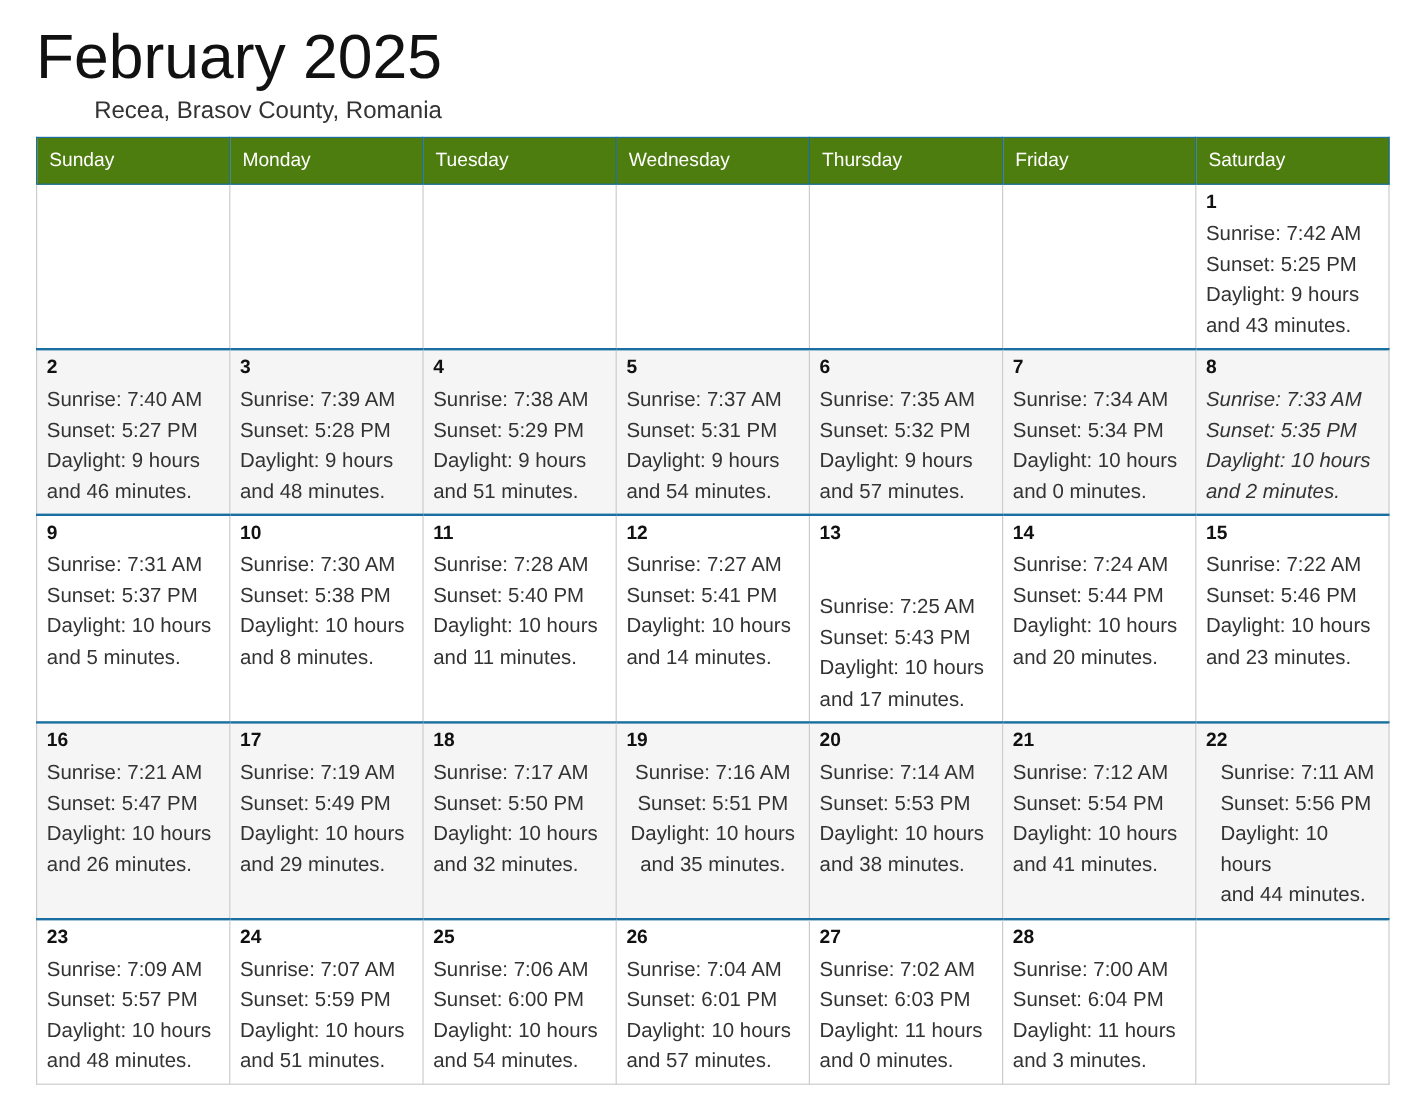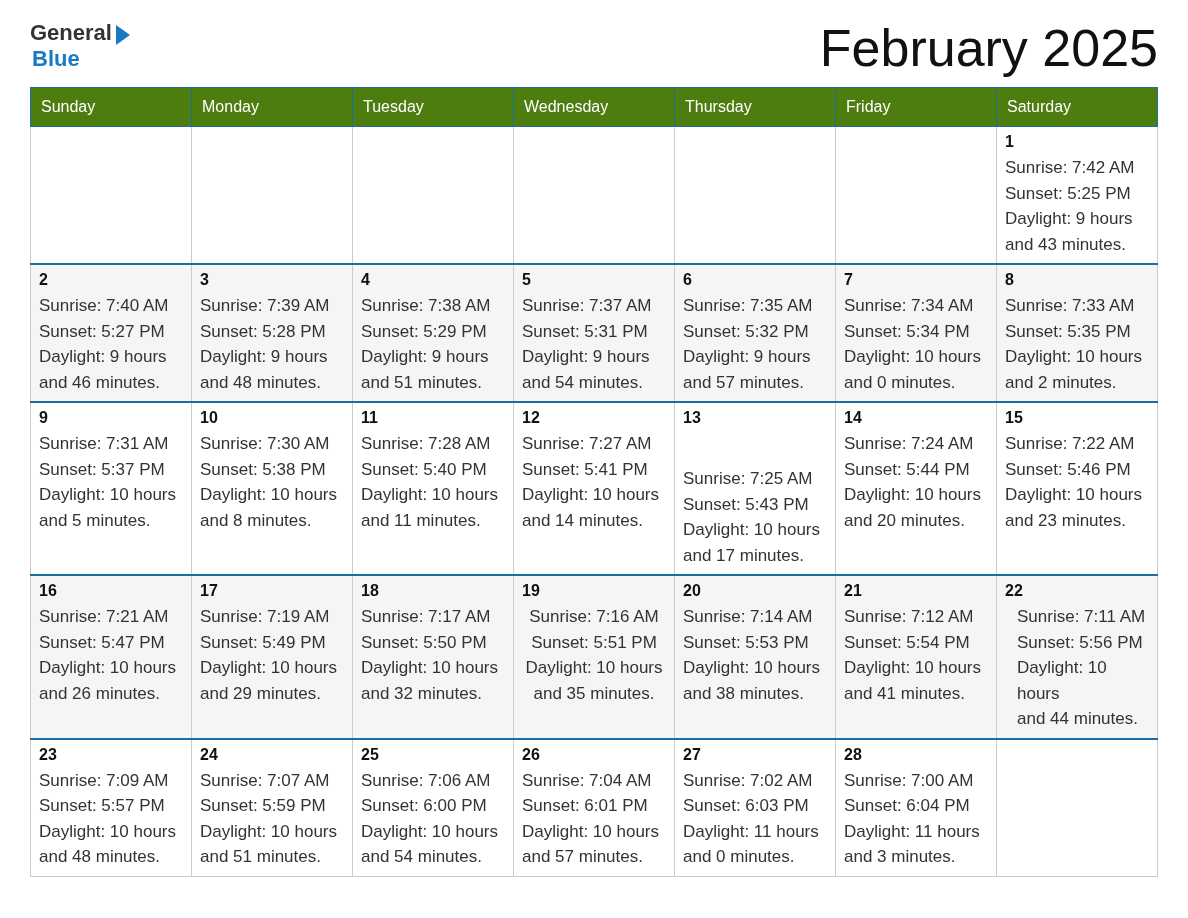--- a/index.html
+++ b/index.html
@@ -107,29 +107,23 @@
       border-top: 2px solid #1a6fa0;
     }
     .calendar tbody tr:first-child td {
       border-top: 1px solid #ccc;
     }
   </style>
 </head>
 <body>
 
 <div class="header-row">
-  <div class="logo">
-    <div class="logo-top">
-      <span class="logo-general">General</span>
-      <div class="logo-arrow"></div>
-    </div>
-    <span class="logo-blue">Blue</span>
-  </div>
   <div class="title-block">
     <div class="month-title">February 2025</div>
+    <div class="subtitle">Recea, Brasov County, Romania</div>
   </div>
 </div>
 
 <table class="calendar">
   <thead>
     <tr>
       <th>Sunday</th>
       <th>Monday</th>
       <th>Tuesday</th>
       <th>Wednesday</th>
@@ -192,21 +186,21 @@
         </td>
         <td>
           <div class="day-number">7</div>
           <div class="day-info" style="white-space: pre-line;">Sunrise: 7:34 AM
 Sunset: 5:34 PM
 Daylight: 10 hours
 and 0 minutes.</div>
         </td>
         <td>
           <div class="day-number">8</div>
-          <div class="day-info" style="white-space: pre-line;">Sunrise: 7:33 AM
+          <div class="day-info" style="white-space: pre-line; font-style: italic;">Sunrise: 7:33 AM
 Sunset: 5:35 PM
 Daylight: 10 hours
 and 2 minutes.</div>
         </td>
       </tr>
       <tr class="row-week">
         <td>
           <div class="day-number">9</div>
           <div class="day-info" style="white-space: pre-line;">Sunrise: 7:31 AM
 Sunset: 5:37 PM

